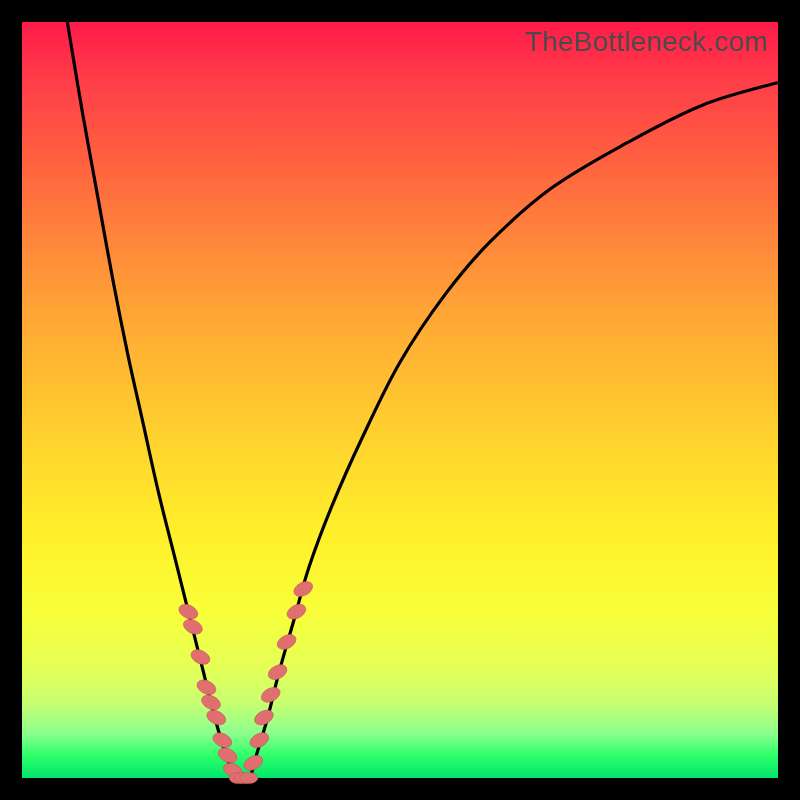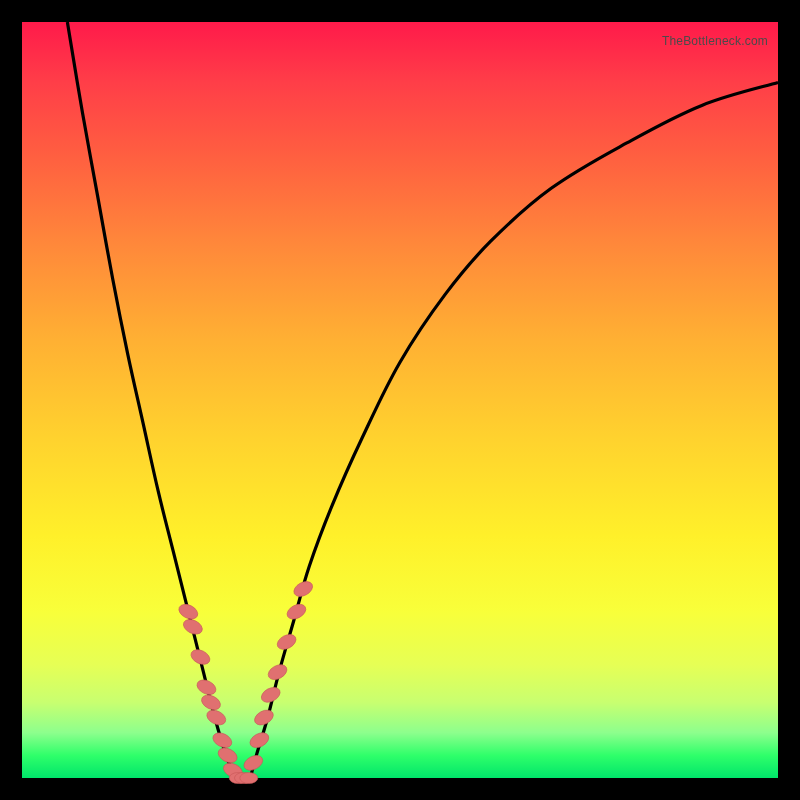--- a/index.html
+++ b/index.html
@@ -32,24 +32,24 @@
       #f8ff3a 78%,
       #e6ff55 85%,
       #c8ff70 90%,
       #8dff8d 94%,
       #2fff6a 97%,
       #00e56a 100%
     );
   }
   .watermark {
     position: absolute;
-    top: 12px;
+    top: 4px;
     right: 10px;
     font-family: Arial, Helvetica, sans-serif;
-    font-size: 12px;
+    font-size: 28px;
     color: #4b4b4b;
     font-weight: 500;
     letter-spacing: 0.2px;
   }
   svg.curves {
     position: absolute;
     left: 0;
     top: 0;
     width: 756px;
     height: 756px;

